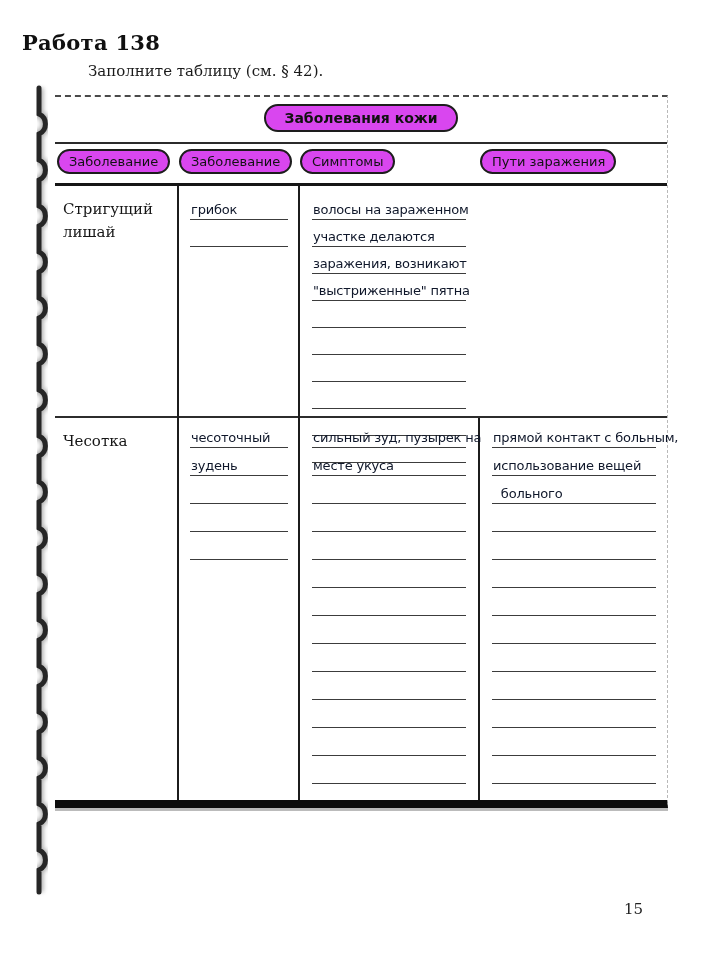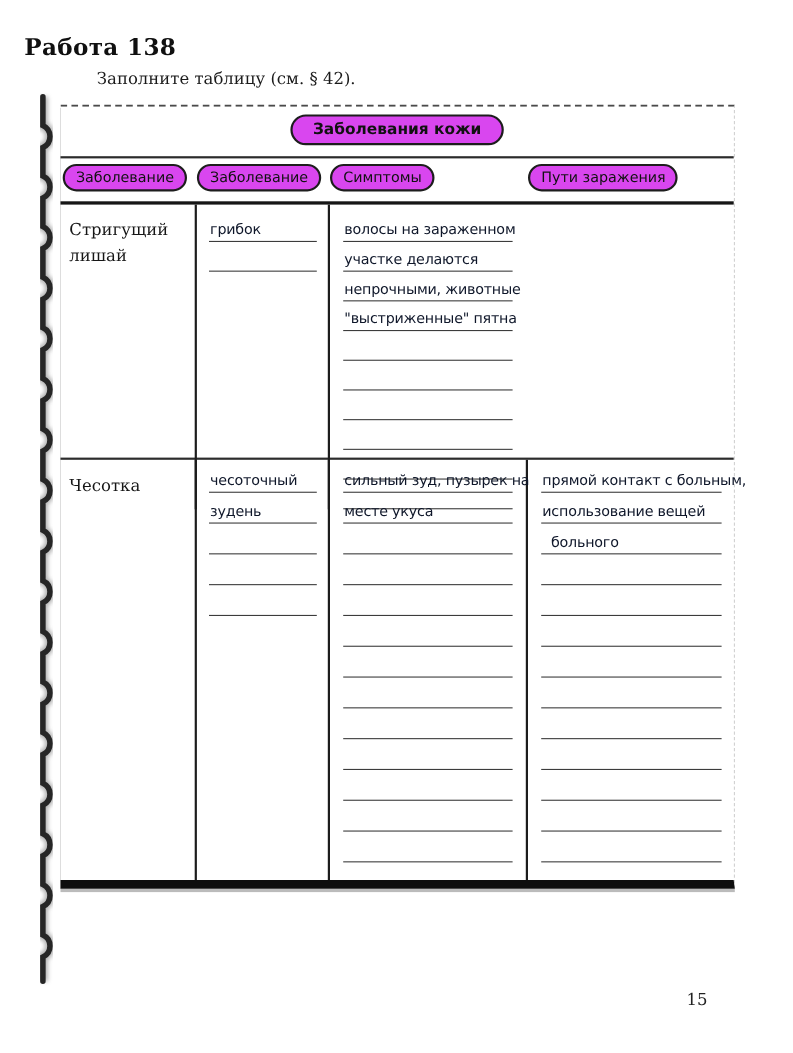--- a/index.html
+++ b/index.html
@@ -113,21 +113,21 @@
         <div class="wline"></div>
       </div>
     <div class="cell bl c-lines">
         <div class="wline">
           <span>волосы на зараженном</span>
         </div>
         <div class="wline">
           <span>участке делаются</span>
         </div>
         <div class="wline">
-          <span>непрочными, животные</span>
+          <span>заражения, возникают</span>
         </div>
         <div class="wline">
           <span>"выстриженные" пятна</span>
         </div>
         <div class="wline"></div>
         <div class="wline"></div>
         <div class="wline"></div>
         <div class="wline"></div>
         <div class="wline"></div>
         <div class="wline"></div>

